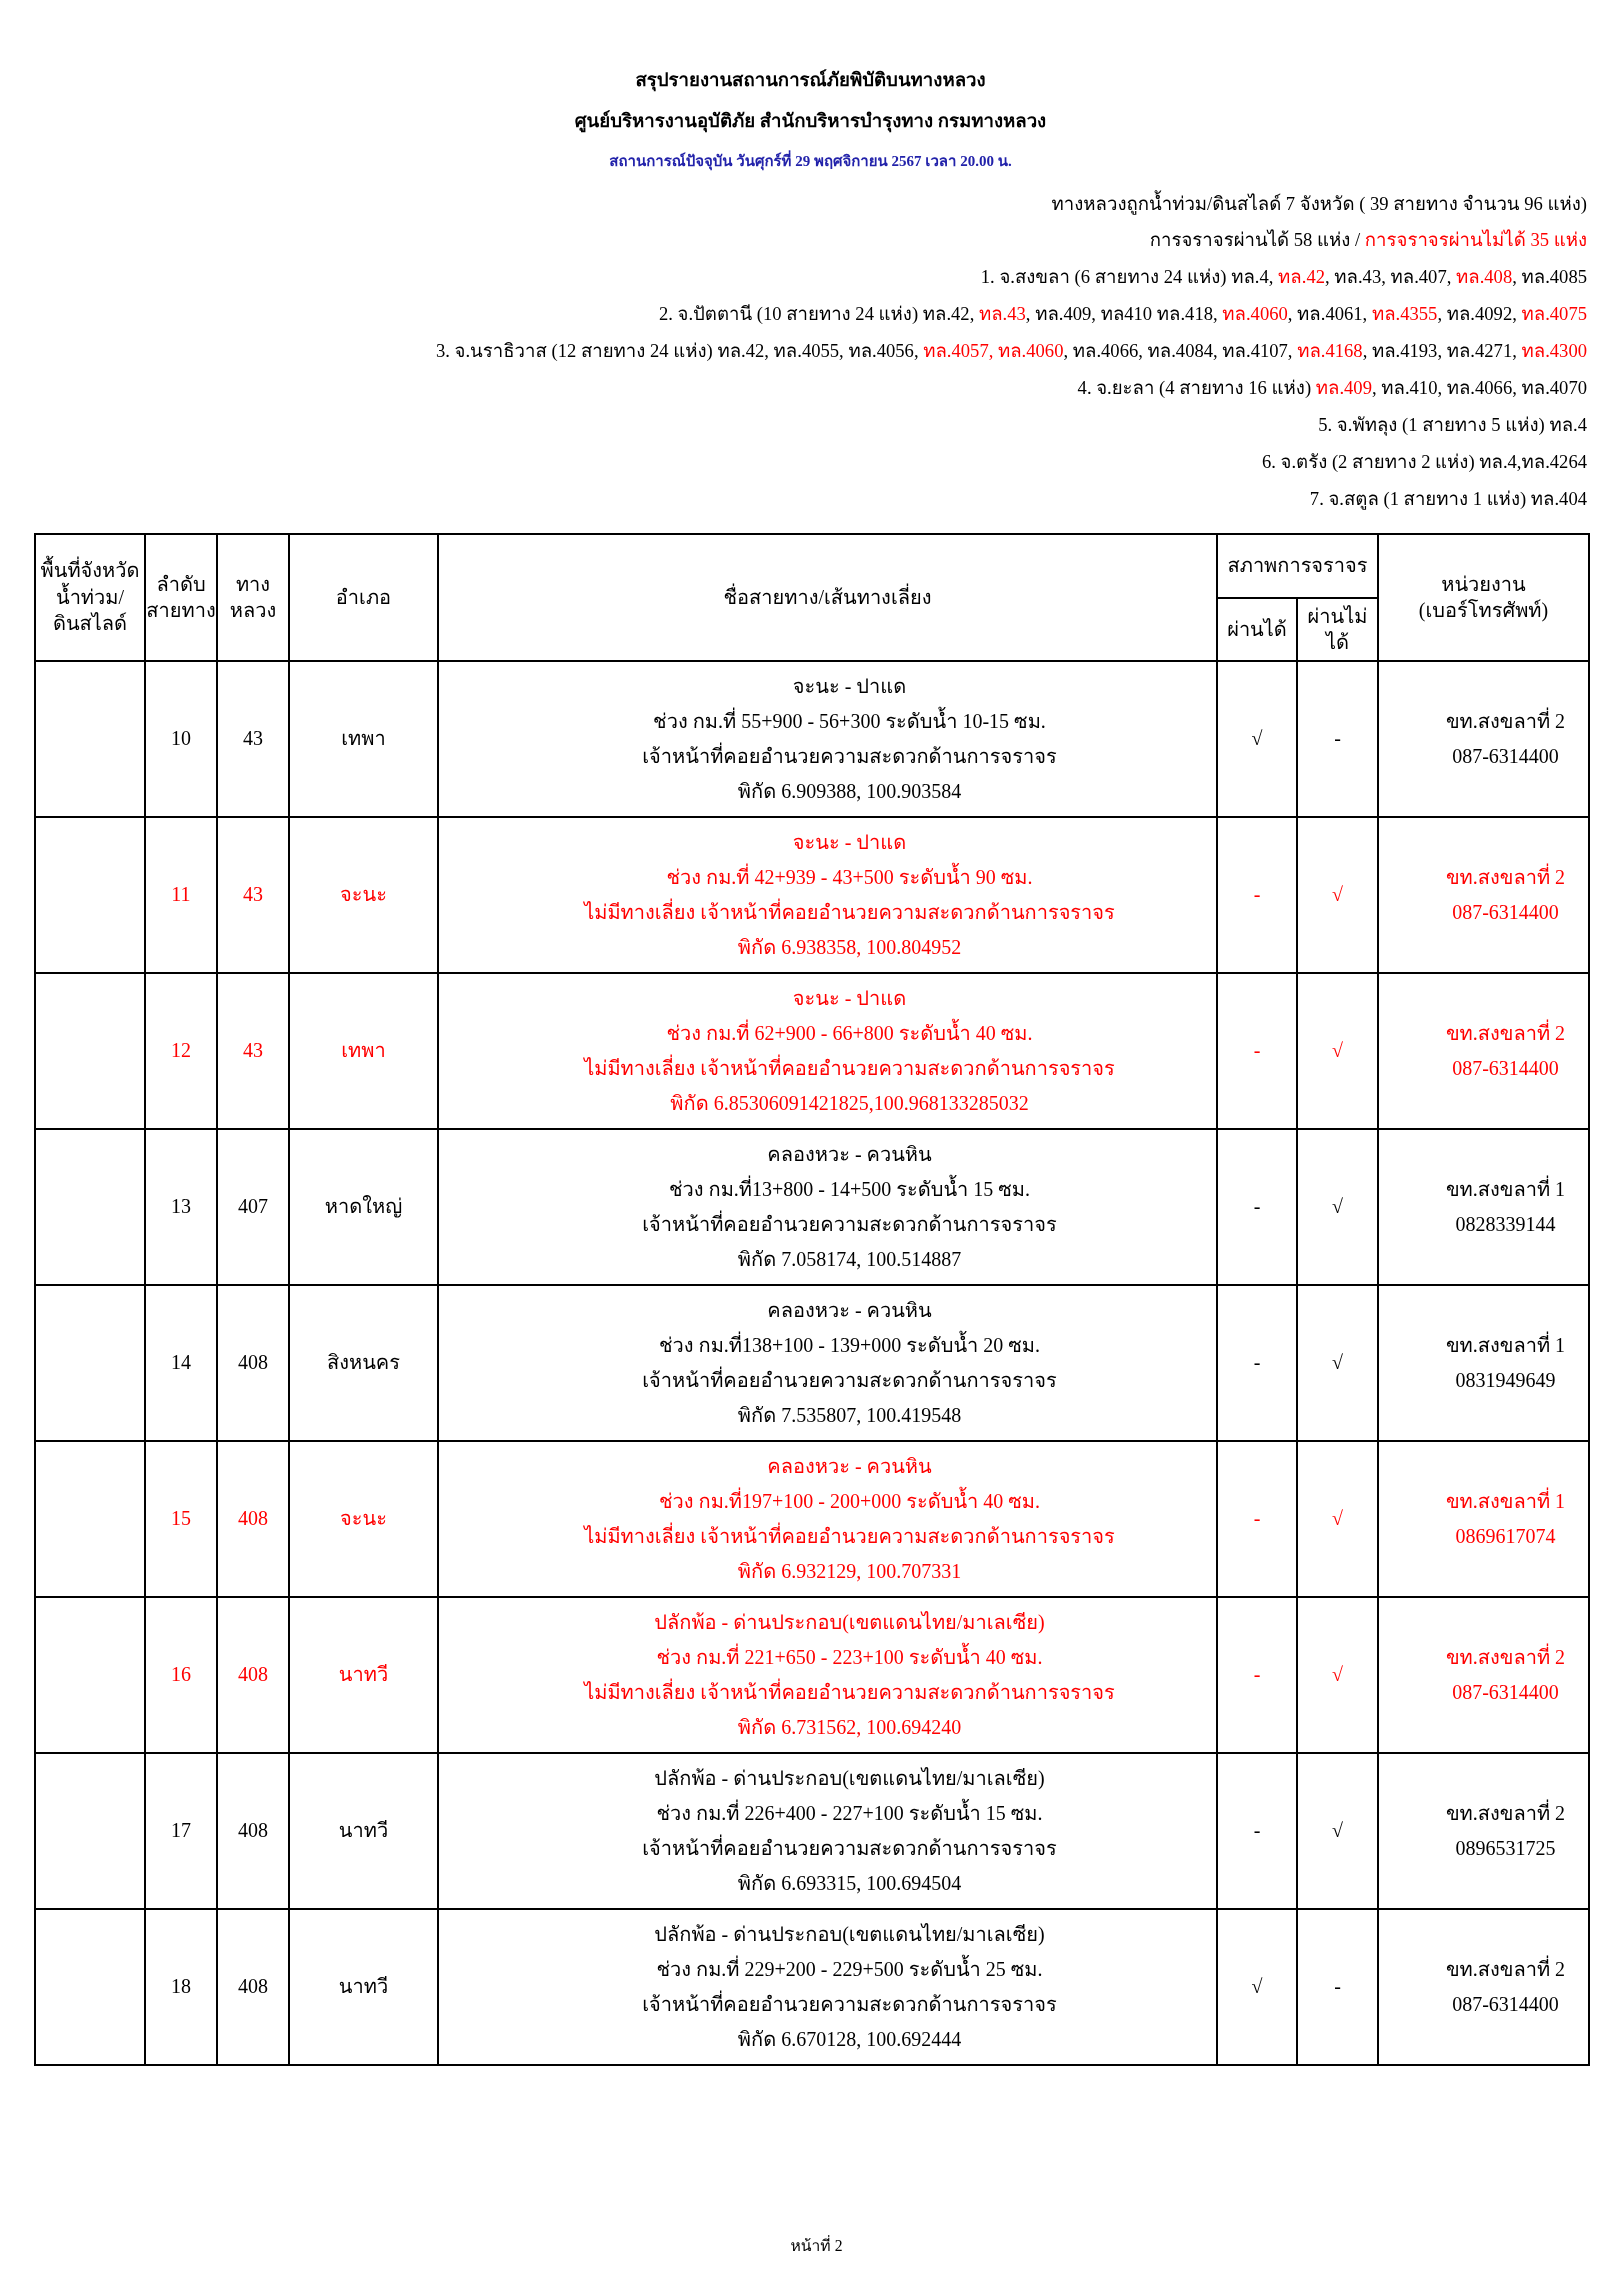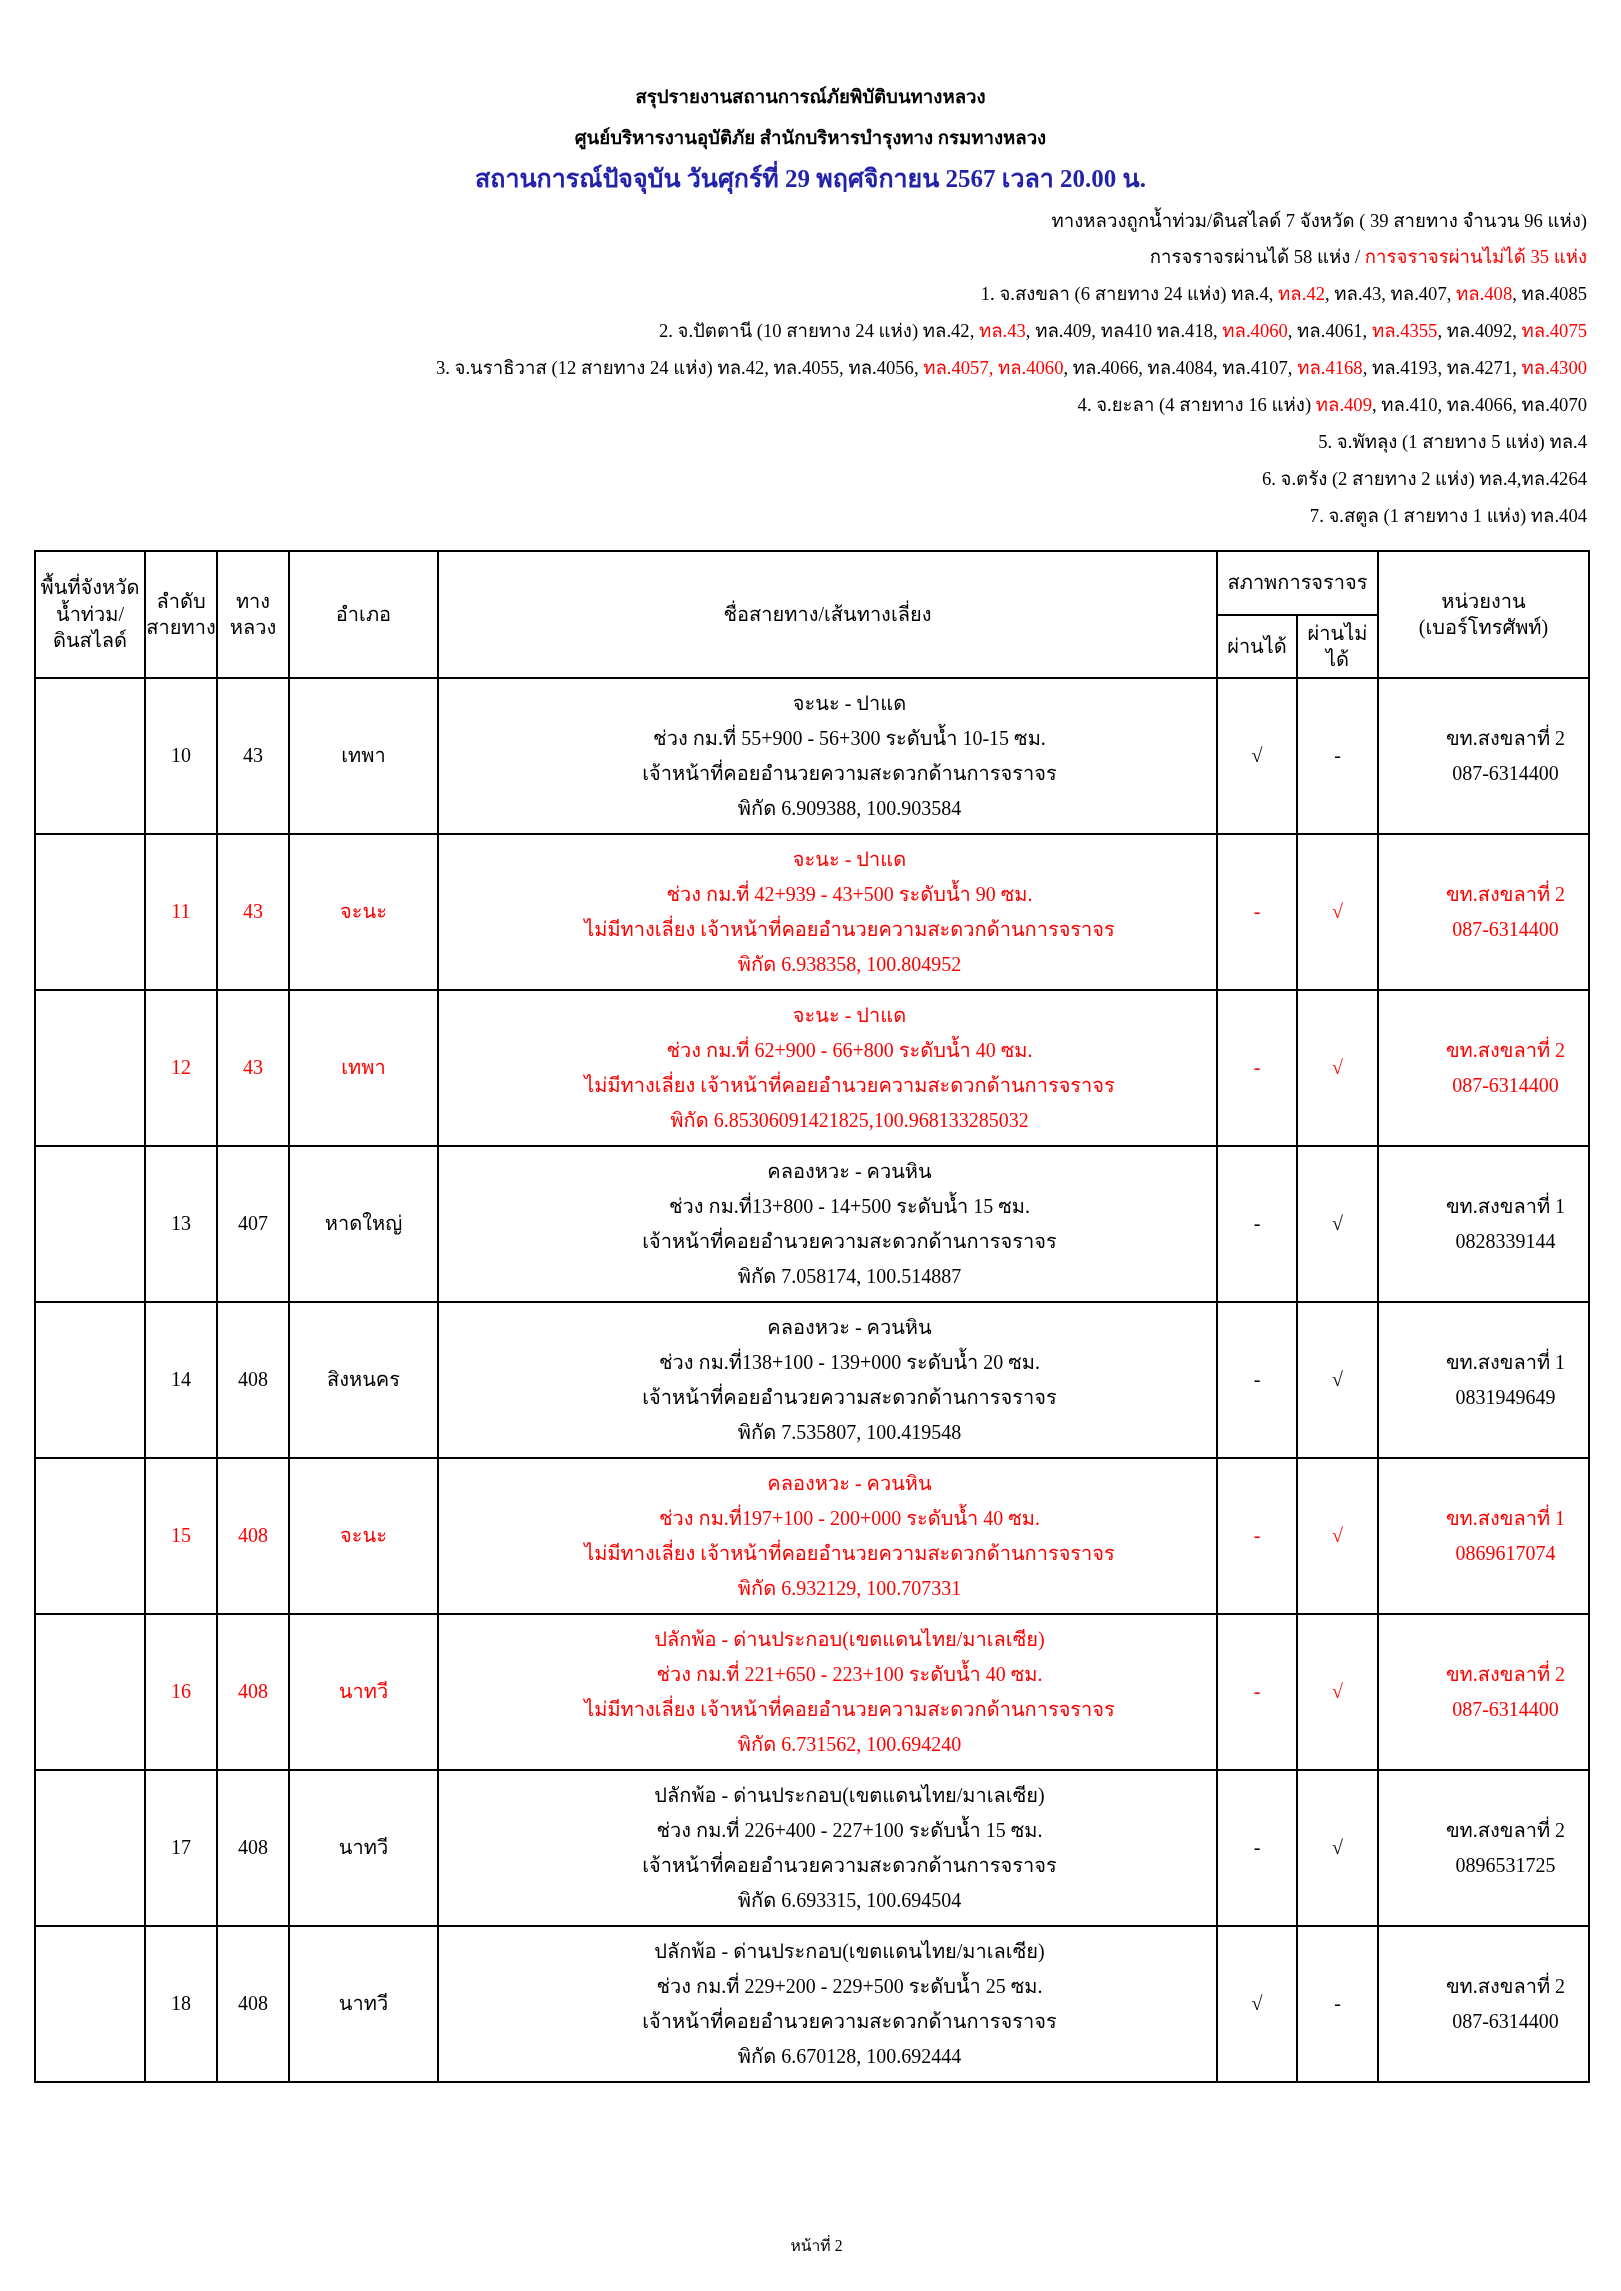--- a/index.html
+++ b/index.html
@@ -5,23 +5,23 @@
   html, body { margin: 0; padding: 0; background: #ffffff; }
   body {
     width: 1621px; height: 2292px;
     font-family: "Liberation Serif", "DejaVu Sans", sans-serif;
     color: #000000;
     position: relative;
   }
   .page { width: 1621px; height: 2292px; position: relative; overflow: hidden; }
 
   
-  .titles { padding-top: 76px; text-align: center; }
+  .titles { padding-top: 59px; text-align: center; }
   .title-line { font-size: 18.6px; font-weight: bold; line-height: 41px; color: #000; }
-  .status-line { font-size: 25px; font-weight: bold; line-height: 41px; color: #2222AA; }
+  .status-line { font-size: 15px; font-weight: bold; line-height: 41px; color: #2222AA; }
 
   
   .intro { margin: 3.9px 34px 0 39px; font-size: 18.6px; text-align: right; }
   .intro-line { line-height: 36px; }
   .province-list { margin-left: 75px; }
   .province-line { line-height: 37px; }
   .red-text { color: #FF0000; }
 
   
   table.report {

